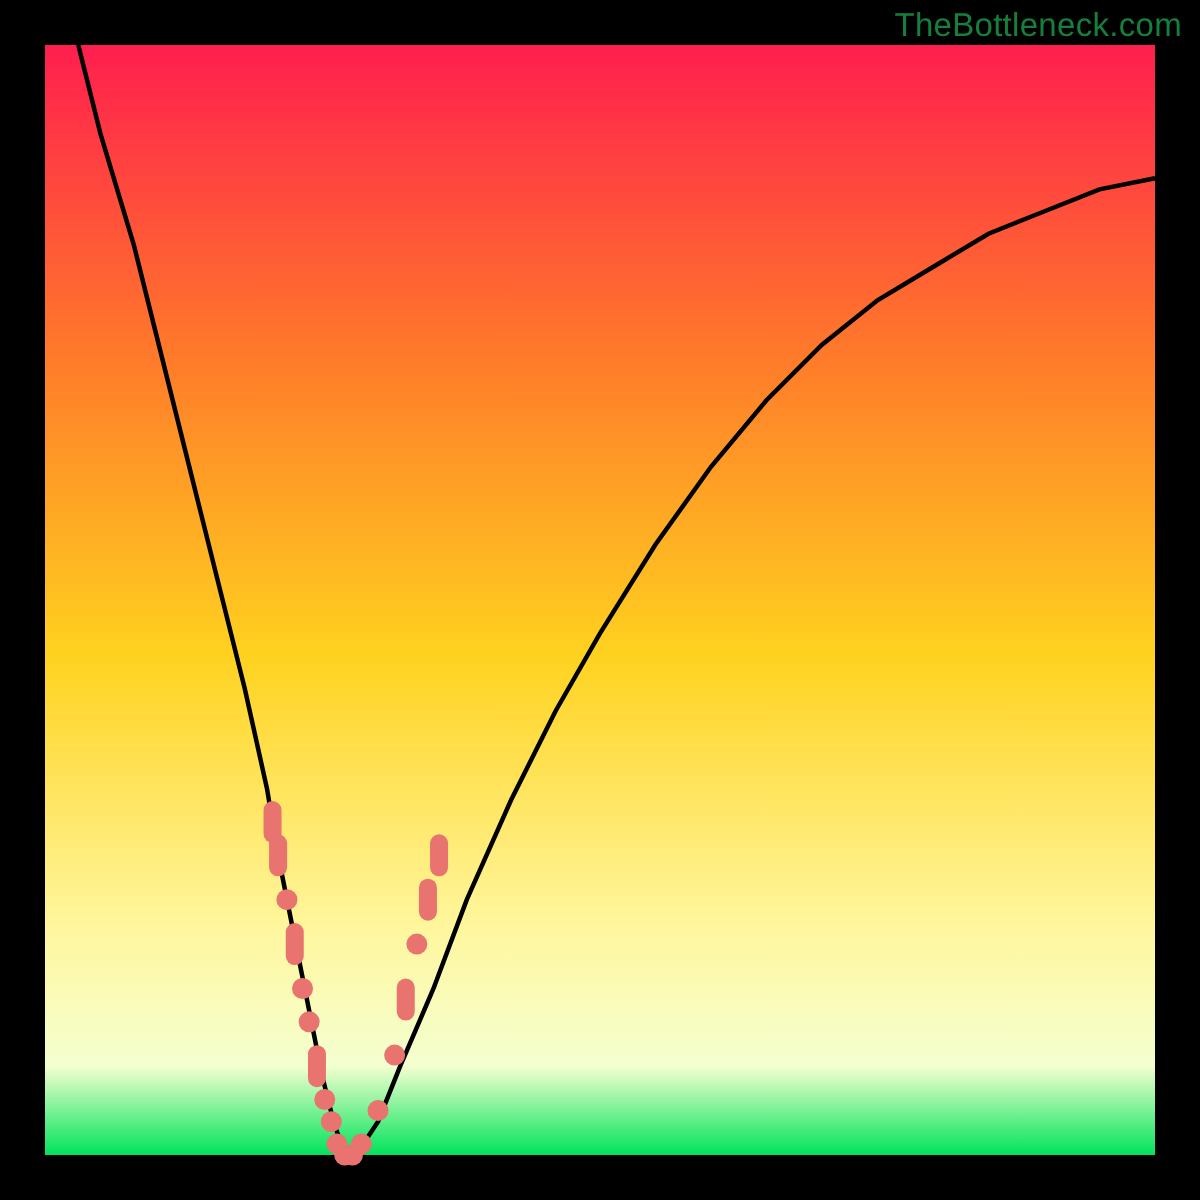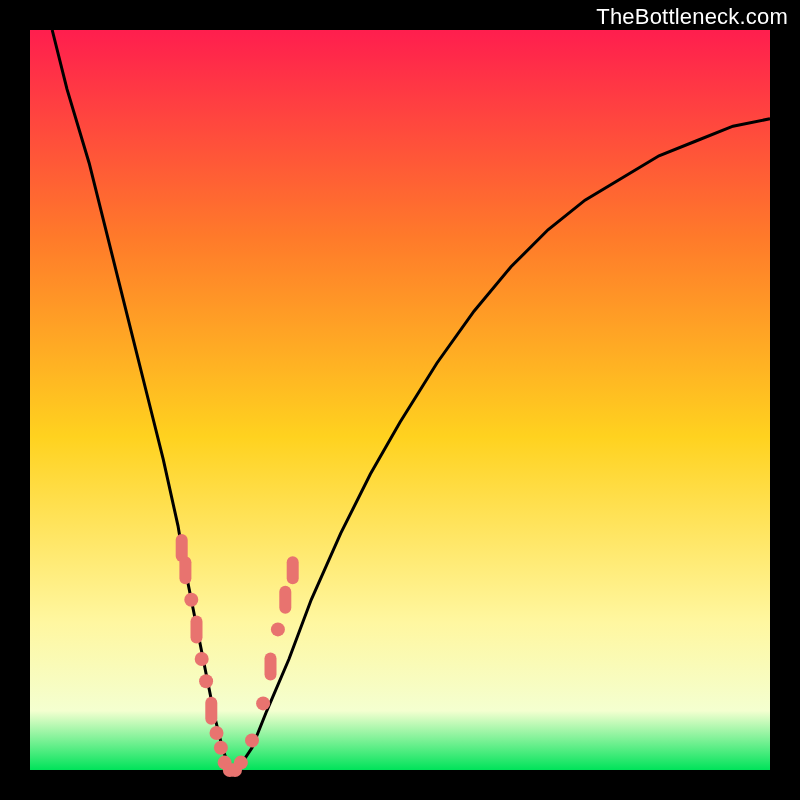--- a/index.html
+++ b/index.html
@@ -34,21 +34,21 @@
     position: absolute;
     inset: 0;
     width: 740px;
     height: 740px;
     overflow: visible;
   }
   .watermark {
     position: absolute;
     top: 4px;
     right: 12px;
-    color: #ffffff;
+    color: #15803d;
     font-size: 22px;
     font-weight: 500;
     letter-spacing: 0.2px;
     user-select: none;
   }
 </style>
 </head>
 <body>
 
 <div class="frame">

